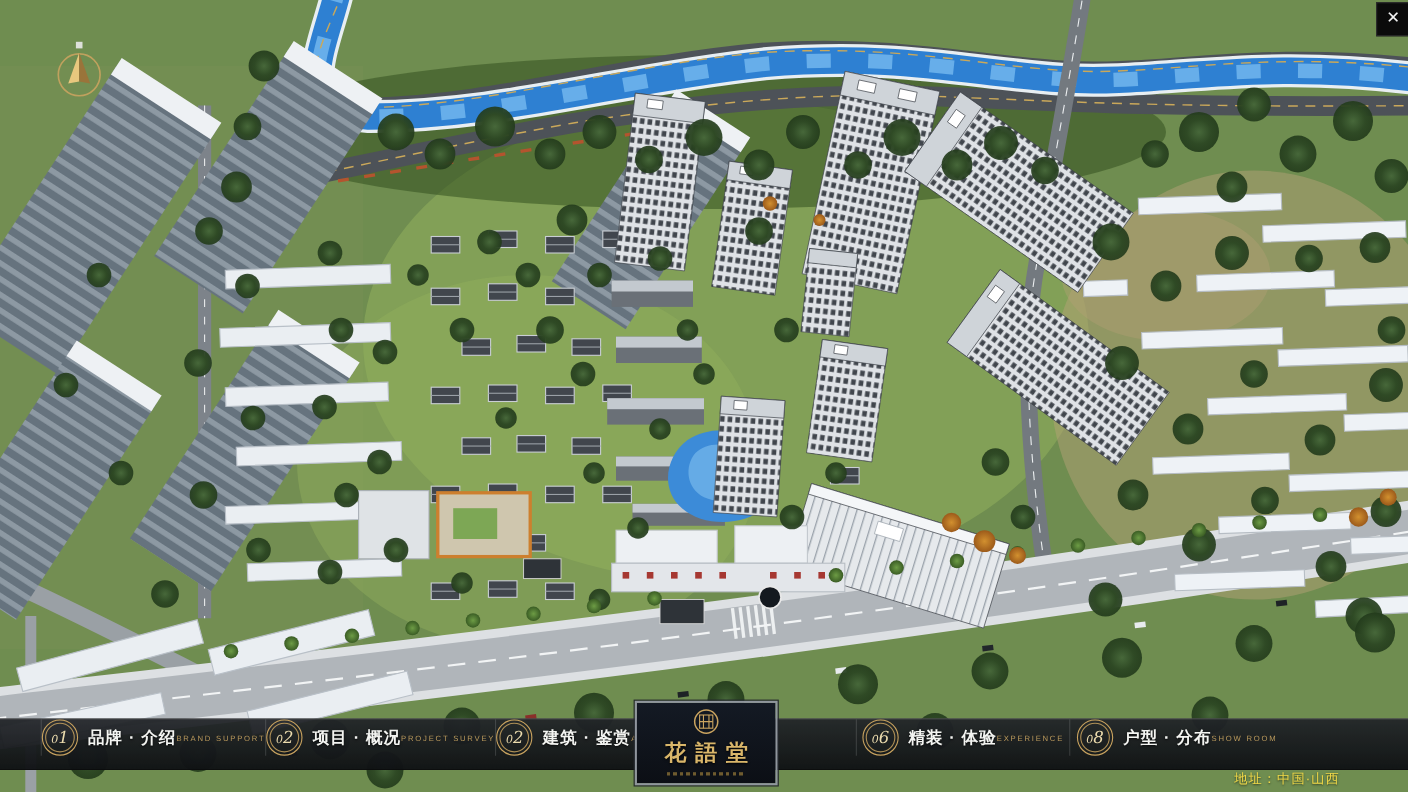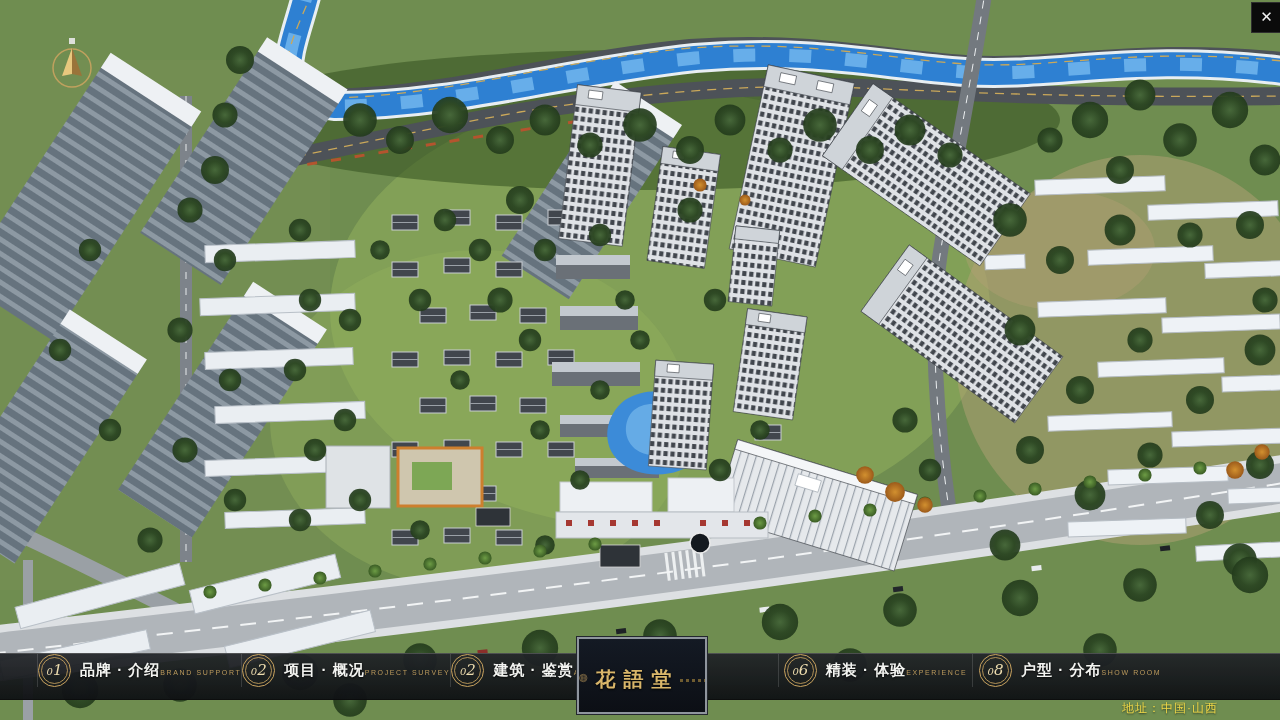--- a/index.html
+++ b/index.html
@@ -32,21 +32,21 @@
   .tx{display:flex;align-items:center;}
   .zh{font-size:15px;font-weight:bold;color:#f3f4f1;letter-spacing:1px;white-space:nowrap;
     text-shadow:0 1px 2px rgba(0,0,0,.8);}
   .en{font-size:7px;color:#bb9a5c;letter-spacing:1.6px;margin-top:3px;white-space:nowrap;
     text-transform:uppercase;}
 
   
   .logo-panel{position:absolute;left:577px;top:637px;width:130px;height:77px;z-index:6;
     background:linear-gradient(180deg,#141a24,#0c0f15);border:2px solid #8f959d;
     outline:1px solid #23272d;box-sizing:border-box;cursor:pointer;
-    display:flex;flex-direction:row;align-items:center;padding-top:5px;}
+    display:flex;flex-direction:column;align-items:center;padding-top:5px;}
   .seal{width:24px;height:24px;}
   .logo-title{font-family:"DejaVu Serif","Liberation Serif",serif;font-weight:bold;
     font-size:20px;color:#d9b66a;letter-spacing:8px;margin:3px 0 0 8px;white-space:nowrap;
     text-shadow:0 1px 2px #000;}
   .logo-tagline{width:72px;height:3px;margin-top:4px;opacity:.75;
     background:repeating-linear-gradient(90deg,#8f7437 0 3px,transparent 3px 6px);}
 
   
   .addr{position:absolute;right:62px;top:700px;z-index:4;font-size:12px;color:#fde047;
     letter-spacing:1px;opacity:.9;text-shadow:0 1px 2px rgba(0,0,0,.7);}

